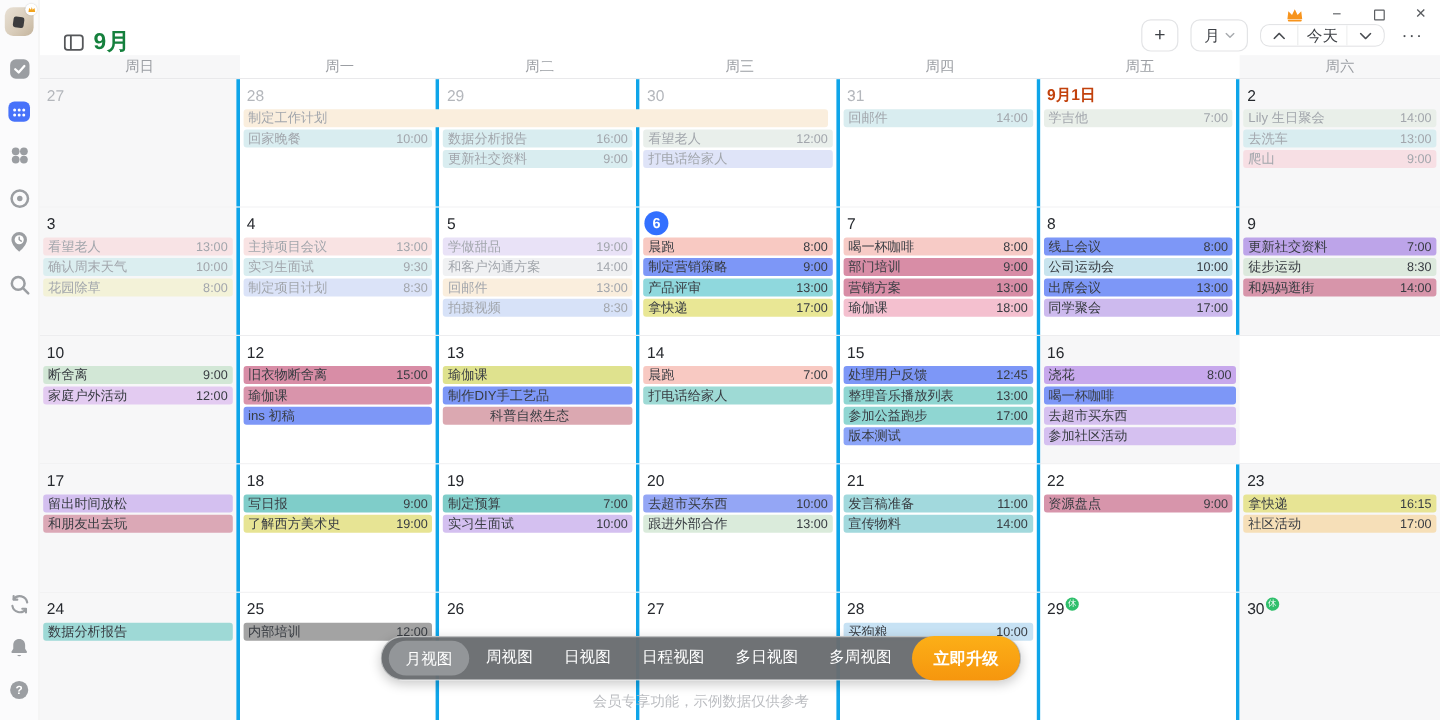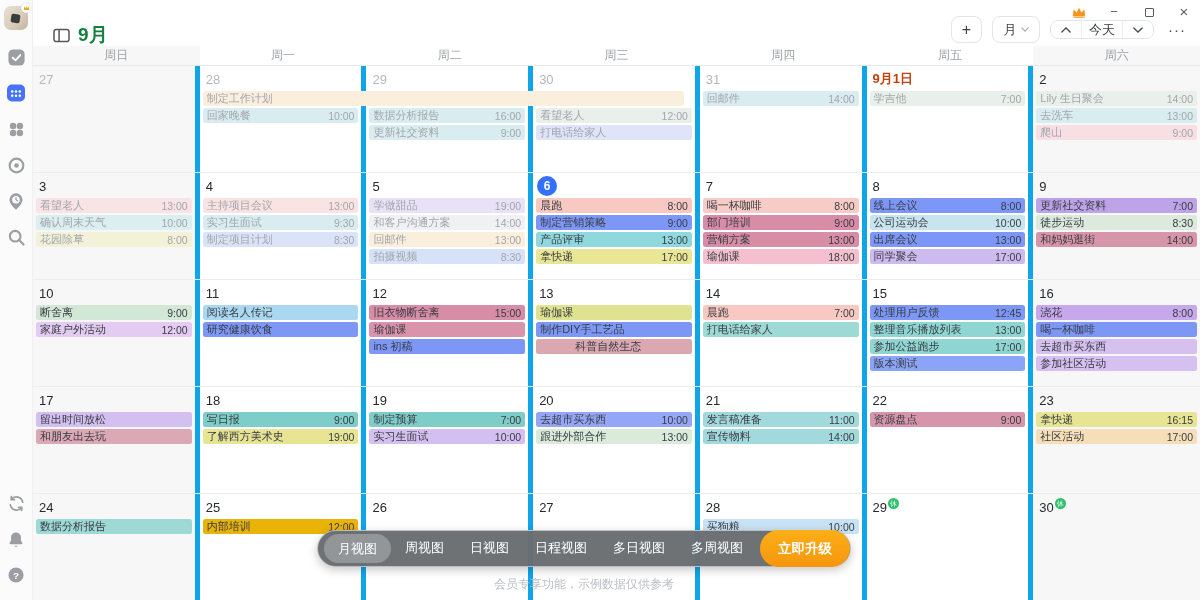--- a/index.html
+++ b/index.html
@@ -43,21 +43,21 @@
   .more-dots { color:#4a4d52; font-size:15px; letter-spacing:1px; cursor:pointer; padding:0 4px; }
 
   
   .cal { position:absolute; left:0; top:46px; width:1167px; height:554px; display:flex; flex-direction:column; }
   .wdhead { display:grid; grid-template-columns:repeat(7,1fr); height:20px; border-bottom:1px solid #e9e9eb; }
   .wdhead .wd { font-size:12px; color:#9b9ea3; text-align:center; line-height:18px; }
   .wdhead .wd.wknd { background:#f7f7f8; }
   .weeks { flex:1; display:flex; flex-direction:column; }
   .week { flex:1; display:grid; grid-template-columns:repeat(7,1fr); border-bottom:1px solid #ededef; }
   .week:last-child { border-bottom:none; }
-  .day { border-right:5px solid #0ea5e9; padding:3px 3px 0 3px; overflow:visible; cursor:pointer; background:#fff; }
+  .day { border-right:3px solid #0ea5e9; padding:3px 3px 0 3px; overflow:visible; cursor:pointer; background:#fff; }
   .day:last-child { border-right:none; }
   .day.wknd { background:#f7f7f8; }
   .datenum { height:20px; display:flex; align-items:center; padding-left:3px;
     font-size:13px; color:#26292e; margin-bottom:2px; }
   .day.other .datenum { color:#b4b7bc; }
   .datenum.em { font-weight:700; color:#c2410c; }
   .today-badge { width:20px; height:20px; border-radius:50%; background:#3370ff; color:#fff;
     display:flex; align-items:center; justify-content:center; font-size:12px; font-weight:600; margin-left:-2px; }
   .hbadge { width:11px; height:11px; border-radius:50%; background:#30bf6c; color:#fff; font-size:7px;
     line-height:11px; text-align:center; margin:-8px 0 0 1px; }
@@ -421,29 +421,20 @@
             <div class="ev" style="background: rgb(210, 231, 214);">
               <span class="t">断舍离</span>
               <span class="tm">9:00</span>
             </div>
             <div class="ev" style="background: rgb(227, 203, 241);">
               <span class="t">家庭户外活动</span>
               <span class="tm">12:00</span>
             </div>
           </div>
           <div class="day">
-            <div class="datenum">11</div>
-            <div class="ev" style="background: rgb(171, 216, 240);">
-              <span class="t">阅读名人传记</span>
-            </div>
-            <div class="ev" style="background: rgb(125, 151, 247);">
-              <span class="t">研究健康饮食</span>
-            </div>
-          </div>
-          <div class="day">
             <div class="datenum">12</div>
             <div class="ev" style="background: rgb(216, 141, 166);">
               <span class="t">旧衣物断舍离</span>
               <span class="tm">15:00</span>
             </div>
             <div class="ev" style="background: rgb(217, 148, 171);">
               <span class="t">瑜伽课</span>
             </div>
             <div class="ev" style="background: rgb(125, 151, 247);">
               <span class="t">ins 初稿</span>
@@ -581,21 +572,21 @@
         </div>
         <div class="week">
           <div class="day wknd">
             <div class="datenum">24</div>
             <div class="ev" style="background: rgb(158, 217, 214);">
               <span class="t">数据分析报告</span>
             </div>
           </div>
           <div class="day">
             <div class="datenum">25</div>
-            <div class="ev" style="background: #eab308;">
+            <div class="ev" style="background: #a3a3a3;">
               <span class="t">内部培训</span>
               <span class="tm">12:00</span>
             </div>
           </div>
           <div class="day">
             <div class="datenum">26</div>
           </div>
           <div class="day">
             <div class="datenum">27</div>
           </div>

